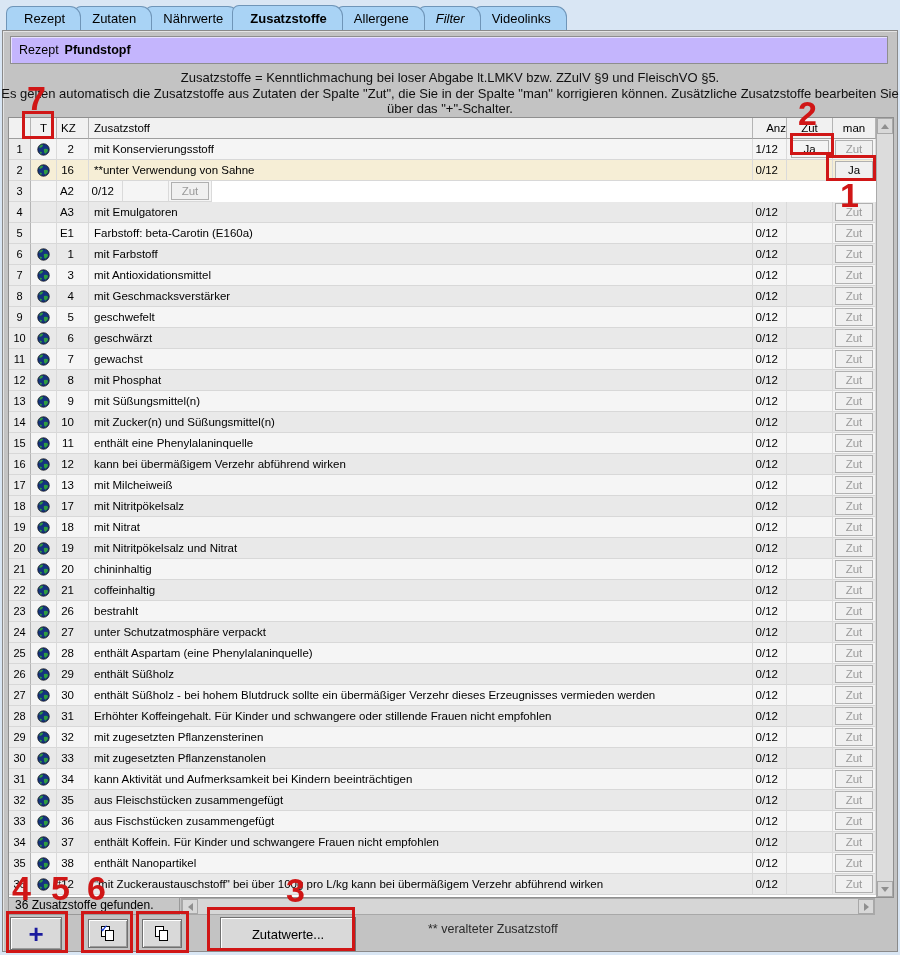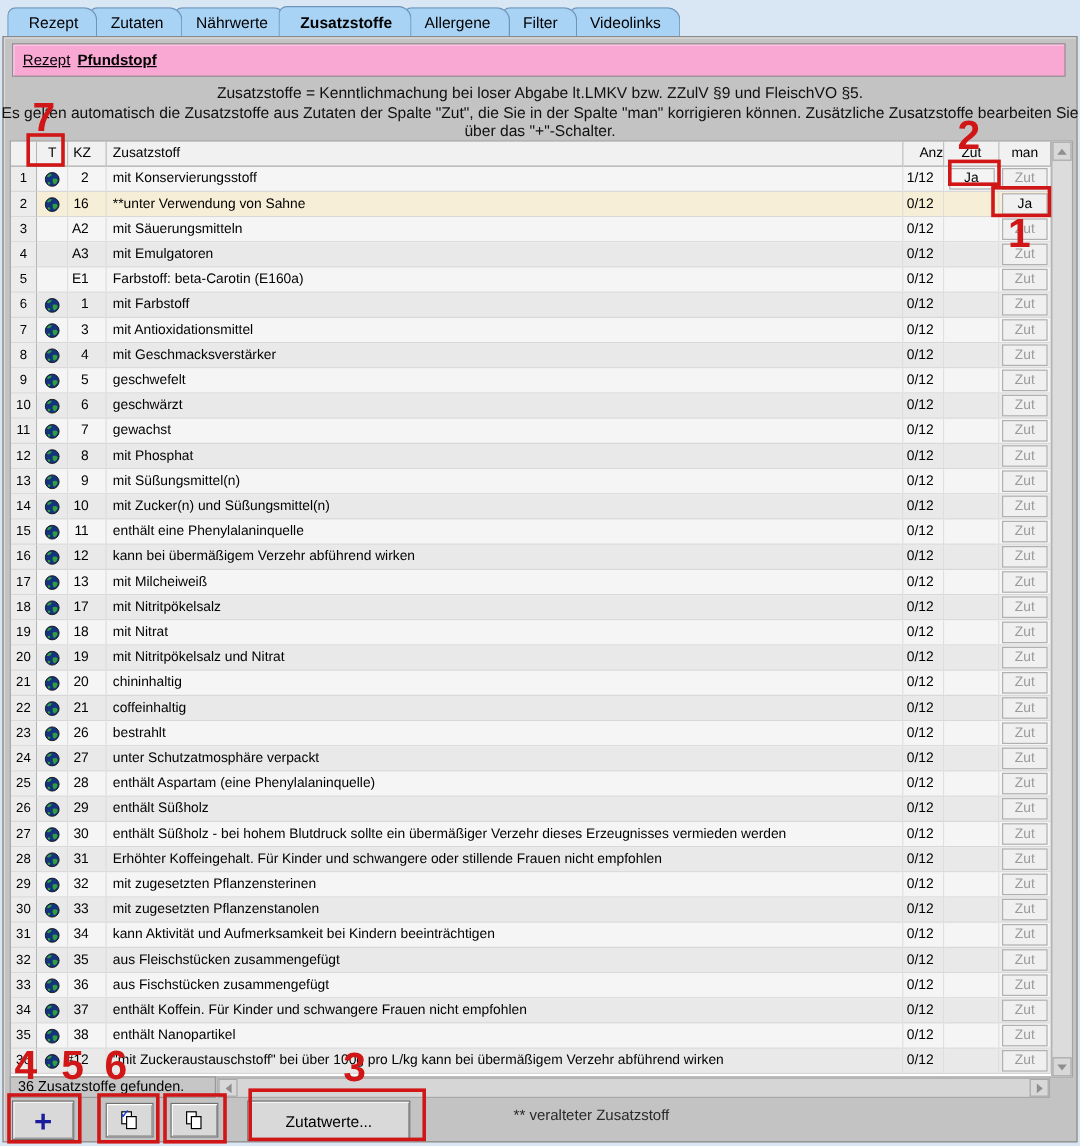--- a/index.html
+++ b/index.html
@@ -9,23 +9,23 @@
   
   .tabbar { position:absolute; left:6px; top:3px; right:4px; height:27px; display:flex; align-items:flex-end; }
   .tab { position:relative; height:24px; background:#a9d3f5; border:1px solid #6f95b8; border-bottom:none;
          border-radius:7px 11px 0 0; padding:0 15px 0 17px; margin-right:-7px; font-size:13px; color:#000;
          display:flex; align-items:center; cursor:pointer; }
   .tab.active { font-weight:bold; z-index:40 !important; height:25px; }
 
   
   .panel { position:absolute; left:2px; right:2px; top:30px; bottom:3px; background:#c3c3c3;
            border:1px solid #8a8a8a; box-shadow: inset 1px 1px 0 rgba(255,255,255,.55); }
-  .recipe-box { position:absolute; left:10px; top:36px; width:878px; height:28px; background:#f9a8d4;
+  .recipe-box { position:absolute; left:10px; top:36px; width:878px; height:28px; background:#c4b5fd;
                 border:1px solid #8e8e8e; box-shadow: inset 1px 1px 0 rgba(255,255,255,.6);
-                font-size:12.5px; line-height:26px; padding-left:8px; color:#000;text-decoration:underline; }
+                font-size:12.5px; line-height:26px; padding-left:8px; color:#000; }
   .recipe-box b { margin-left:6px; }
   .info { position:absolute; left:0; top:70px; width:100%; text-align:center; font-size:13px;
           color:#101010; line-height:15.5px; }
 
   
   .grid { position:absolute; left:8px; top:117px; width:886px; height:781px; background:#fff;
           border:1px solid #8f8f8f; display:flex; }
   .grid-main { flex:1; display:flex; flex-direction:column; overflow:hidden; }
   .thead { display:flex; height:21px; flex:0 0 21px; }
   .th { background:#f1f1f1; border-right:1px solid #b4b4b4; border-bottom:1px solid #9e9e9e;
@@ -68,21 +68,21 @@
                border:1px solid #999; font-size:12px; line-height:15px; padding-left:6px; color:#000; }
 
   
   .toolbtn { position:absolute; background:#d9d9d9; border:1px solid #707070;
              box-shadow: inset 1px 1px 0 #fff, inset -1px -1px 0 #9a9a9a;
              display:flex; align-items:center; justify-content:center; cursor:pointer;
              font-family:"Liberation Sans",sans-serif; }
   .btn-add { left:10px; top:917px; width:52px; height:33px; color:#1b1b9e; font-size:26px; font-weight:bold; line-height:26px; }
   .btn-copy1 { left:88px; top:919px; width:40px; height:29px; }
   .btn-copy2 { left:142px; top:919px; width:40px; height:29px; }
-  .btn-zutat { left:206px; top:917px; width:136px; height:34px; font-size:13px; color:#000; }
+  .btn-zutat { left:220px; top:917px; width:136px; height:34px; font-size:13px; color:#000; }
   .copyicon { position:relative; width:16px; height:16px; }
   .copyicon .back  { position:absolute; left:1px; top:0; width:9px; height:11px; border:1px solid #000; background:#fff; }
   .copyicon .front { position:absolute; left:5px; top:4px; width:9px; height:11px; border:1px solid #000; background:#fff; }
   .copyicon.checked .chk { position:absolute; left:0; top:-3px; color:#1b3fd4; font-size:10px; font-weight:bold; z-index:2; }
   .footnote { position:absolute; left:428px; top:922px; font-size:12.5px; color:#2a2a2a; }
 
   
   .ann-box { position:absolute; border:3px solid #d01616; z-index:60; pointer-events:none; }
   .ann-num { position:absolute; color:#d01616; font-size:34px; font-weight:bold; z-index:60;
              line-height:1; pointer-events:none; font-family:"Liberation Sans",sans-serif; }
@@ -101,21 +101,21 @@
       </div>
       <div class="tab" style="z-index: 28;">
         <span class="tab-label">Nährwerte</span>
       </div>
       <div class="tab active" style="z-index: 27;">
         <span class="tab-label">Zusatzstoffe</span>
       </div>
       <div class="tab" style="z-index: 26;">
         <span class="tab-label">Allergene</span>
       </div>
-      <div class="tab" style="z-index: 25;">
+      <div class="tab" style="z-index: 25; font-style: italic;">
         <span class="tab-label">Filter</span>
       </div>
       <div class="tab" style="z-index: 24;">
         <span class="tab-label">Videolinks</span>
       </div>
     </div>
 
   <div class="panel"></div>
 
   <div class="recipe-box">
@@ -182,21 +182,20 @@
     <div class="td c-num">3</div>
     <div class="td c-t body">
       <svg class="globe" viewBox="0 0 14 14" width="13" height="13" style="visibility: hidden;">
         <circle cx="7" cy="7" r="6.2" fill="#14337f" stroke="#111" stroke-width="0.8"></circle>
         <path d="M2.2 4.5 Q3.5 1.8 6.5 2 Q6.8 3.5 5 4.5 Q3.5 5.5 2.2 4.5Z" fill="#2f9e3f"></path>
         <path d="M7.5 6.5 Q10.5 5.5 12 7.5 Q11.5 10.5 9 11.5 Q7 10.5 7.5 6.5Z" fill="#2f9e3f"></path>
         <path d="M3 9.5 Q4.5 9 5.5 10.5 Q4.5 12 3.5 11.5 Q2.8 10.5 3 9.5Z" fill="#2f9e3f"></path>
       </svg>
     </div>
     <div class="td c-kz body">A2</div>
-    <div class="td c-name body">mit Säuerungsmitteln</div>
     <div class="td c-anz body">0/12</div>
     <div class="td c-zut body"></div>
     <div class="td c-man body">
               <button class="man-btn">Zut</button>
             </div>
   </div>
           <div class="tr even">
     <div class="td c-num">4</div>
     <div class="td c-t body">
       <svg class="globe" viewBox="0 0 14 14" width="13" height="13" style="visibility: hidden;">

